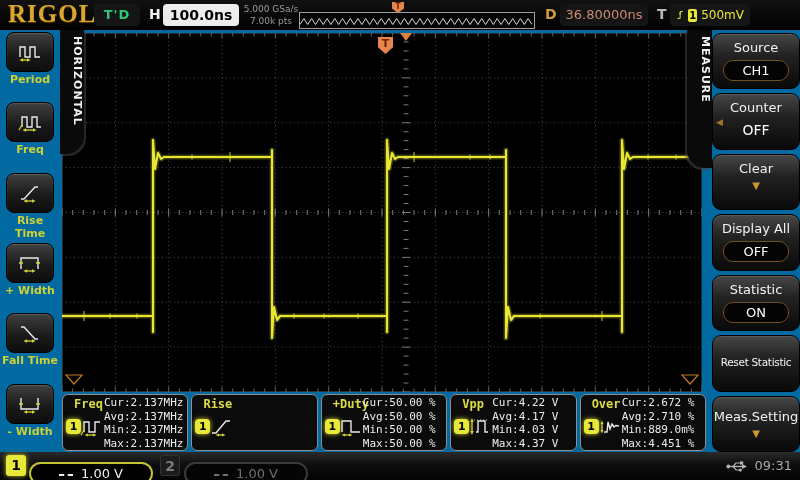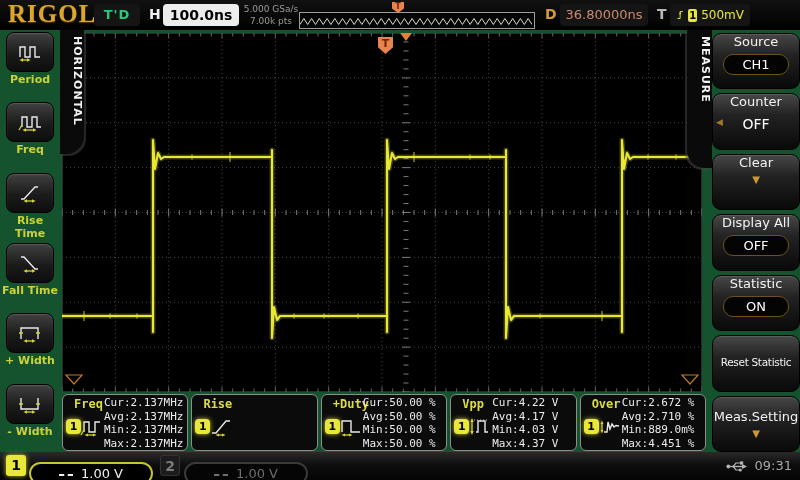--- a/index.html
+++ b/index.html
@@ -1,16 +1,16 @@
 <!DOCTYPE html>
 <html><head>
 <meta charset="utf-8">
 <style>
   html,body{margin:0;padding:0;background:#222;}
-  #root{position:relative;width:800px;height:480px;background:#14532d;overflow:hidden;
+  #root{position:relative;width:800px;height:480px;background:#0369a1;overflow:hidden;
         font-family:"DejaVu Sans",sans-serif;-webkit-font-smoothing:antialiased;}
   
   #topbar{position:absolute;left:0;top:0;width:800px;height:30px;background:linear-gradient(#111,#000);}
   #logo{position:absolute;left:8px;top:0px;font-family:"Liberation Serif",serif;font-weight:bold;
         font-size:25px;letter-spacing:1px;color:#d9a62e;text-shadow:0 1px 1px #5a3c00;}
   #td-box{position:absolute;left:94px;top:4px;width:46px;height:22px;background:#151515;border-radius:4px;
         color:#2bc87a;font-weight:bold;font-size:13px;text-align:center;line-height:22px;letter-spacing:1px;}
   #h-label{position:absolute;left:149px;top:6px;color:#f0f0f0;font-weight:bold;font-size:14px;}
   #tb-box{position:absolute;left:163px;top:4px;width:76px;height:22px;background:#ededed;border-radius:4px;
         color:#000;font-weight:bold;font-size:14px;text-align:center;line-height:22px;}
@@ -47,21 +47,21 @@
   #tab-h{left:60px;top:30px;width:24px;height:124px;border-radius:0 0 18px 0;
         box-shadow:2px 2px 0 rgba(70,70,70,.55);padding-left:5px;}
   #tab-m{left:687px;top:30px;width:25px;height:138px;border-radius:0 0 0 18px;
         box-shadow:-2px 2px 0 rgba(70,70,70,.55);padding-left:6px;}
   
   #rmenu{position:absolute;left:712px;top:30px;width:88px;height:422px;display:flex;flex-direction:column;
         gap:4px;padding-top:3px;box-sizing:border-box;}
   .rm-btn{flex:1;position:relative;border-radius:9px;border:1px solid #000;
         background:linear-gradient(180deg,#474747,#232323 38%,#101010 82%,#0a0a0a);
         box-shadow:inset 0 1px 0 #5c5c5c;}
-  .rm-label{text-align:center;color:#f2f2f2;font-size:13px;}
+  .rm-label{margin-top:6px;text-align:center;color:#f2f2f2;font-size:13px;}
   .rm-label.small{font-size:10.5px;letter-spacing:-0.3px;margin-top:20px;text-align:center;}
   .rm-value{margin:5px auto 0;width:64px;height:19px;border:1px solid #70501f;border-radius:10px;
         background:#040404;color:#fff;font-size:13px;line-height:19px;text-align:center;}
   .rm-value.plain{border-color:transparent;background:transparent;font-size:14px;}
   .rm-downarrow{text-align:center;color:#cd9733;font-size:10px;margin-top:4px;}
   .rm-leftarrow{position:absolute;left:3px;top:50%;transform:translateY(-50%);color:#a5742c;font-size:9px;}
   
   #mpanels{position:absolute;left:62px;top:394px;width:644px;height:57px;display:flex;gap:3px;}
   .mpanel{flex:1;position:relative;border:1px solid #8e8e8e;border-radius:6px;background:#0b0b0b;}
   .mp-name{position:absolute;left:11px;top:2px;color:#dcdc46;font-family:"DejaVu Sans Mono",monospace;
@@ -154,39 +154,39 @@
         <path class="y" d="M9 18 H16"></path>
             <polygon class="yf" points="6.5,18 10,16.3 10,19.7"></polygon>
             <polygon class="yf" points="18.5,18 15,16.3 15,19.7"></polygon>
       </svg>
         </div>
       <div class="tb-label">Rise Time</div>
     </div>
     <div class="tb-item">
       <div class="tb-btn">
           <svg width="26" height="20" viewBox="0 0 26 20">
-        <path class="w" d="M4 4 H7 L18 16 H21"></path>
-        <path class="y" d="M9 18 H16"></path>
-            <polygon class="yf" points="6.5,18 10,16.3 10,19.7"></polygon>
-            <polygon class="yf" points="18.5,18 15,16.3 15,19.7"></polygon>
-      </svg>
-        </div>
-      <div class="tb-label">Fall Time</div>
-    </div>
-    <div class="tb-item">
-      <div class="tb-btn">
-          <svg width="26" height="20" viewBox="0 0 26 20">
         <path class="w" d="M4 16 V5 H21 V16"></path>
             <path class="y" d="M2 10 H6 M19 10 H23"></path>
         <path class="y" d="M9 18 H16"></path>
             <polygon class="yf" points="6.5,18 10,16.3 10,19.7"></polygon>
             <polygon class="yf" points="18.5,18 15,16.3 15,19.7"></polygon>
       </svg>
         </div>
       <div class="tb-label">+ Width</div>
+    </div>
+    <div class="tb-item">
+      <div class="tb-btn">
+          <svg width="26" height="20" viewBox="0 0 26 20">
+        <path class="w" d="M4 4 H7 L18 16 H21"></path>
+        <path class="y" d="M9 18 H16"></path>
+            <polygon class="yf" points="6.5,18 10,16.3 10,19.7"></polygon>
+            <polygon class="yf" points="18.5,18 15,16.3 15,19.7"></polygon>
+      </svg>
+        </div>
+      <div class="tb-label">Fall Time</div>
     </div>
     <div class="tb-item">
       <div class="tb-btn">
           <svg width="26" height="20" viewBox="0 0 26 20">
         <path class="w" d="M4 4 V15 H21 V4"></path>
             <path class="y" d="M2 10 H6 M19 10 H23"></path>
         <path class="y" d="M9 18 H16"></path>
             <polygon class="yf" points="6.5,18 10,16.3 10,19.7"></polygon>
             <polygon class="yf" points="18.5,18 15,16.3 15,19.7"></polygon>
       </svg>

